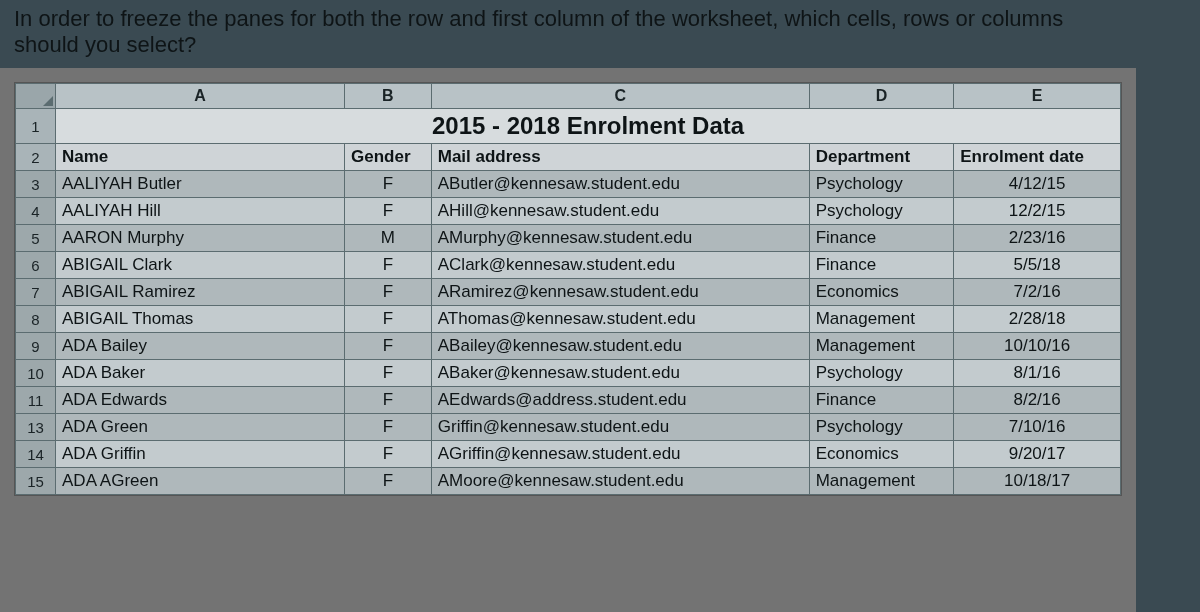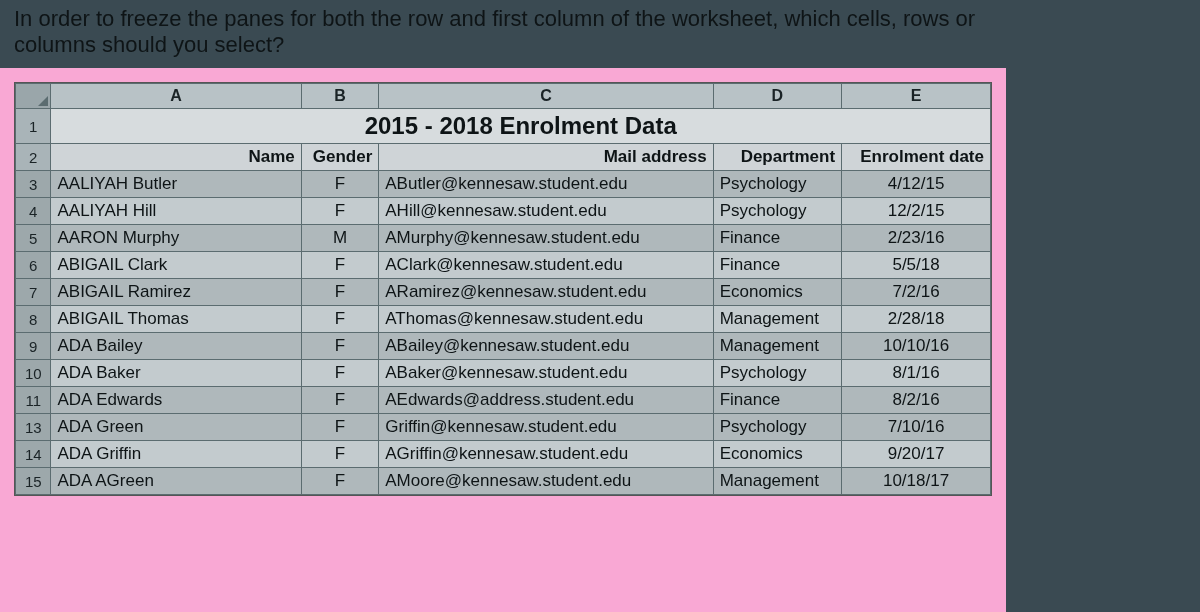--- a/index.html
+++ b/index.html
@@ -1,16 +1,16 @@
 <!DOCTYPE html>
 <html><head>
 <meta charset="utf-8">
 <style>
   html,body{margin:0;padding:0;background:#3a4a52;font-family:Arial,Helvetica,sans-serif;}
-  .page{width:1006px;height:612px;box-sizing:border-box;background:#f9a8d4;overflow:hidden;}
+  .page{width:1136px;height:612px;box-sizing:border-box;background:#737373;overflow:hidden;}
   .question{
     padding:6px 14px 10px 14px;
     font-size:22px;
     color:#0e1416;
     background:#3a4a52;
   }
   .sheet-wrap{
     margin:14px;
     border:1px solid #555;
     background:#dfe3e6;
@@ -59,21 +59,21 @@
   
   .title-cell{
     text-align:center;
     font-weight:bold;
     font-size:24px;
     background:#d7dcde;
     color:#0e1416;
   }
   
   .hdr{
-    text-align:right;
+    text-align:left;
     font-weight:bold;
     background:#cfd4d7;
     color:#0e1416;
   }
   
   tr.odd  td{background:#afb8bb;}
   tr.even td{background:#c3cbce;}
   tr.odd  td.row-h, tr.even td.row-h{background:#9da8ab;}
   
   .cA{width:260px;}

